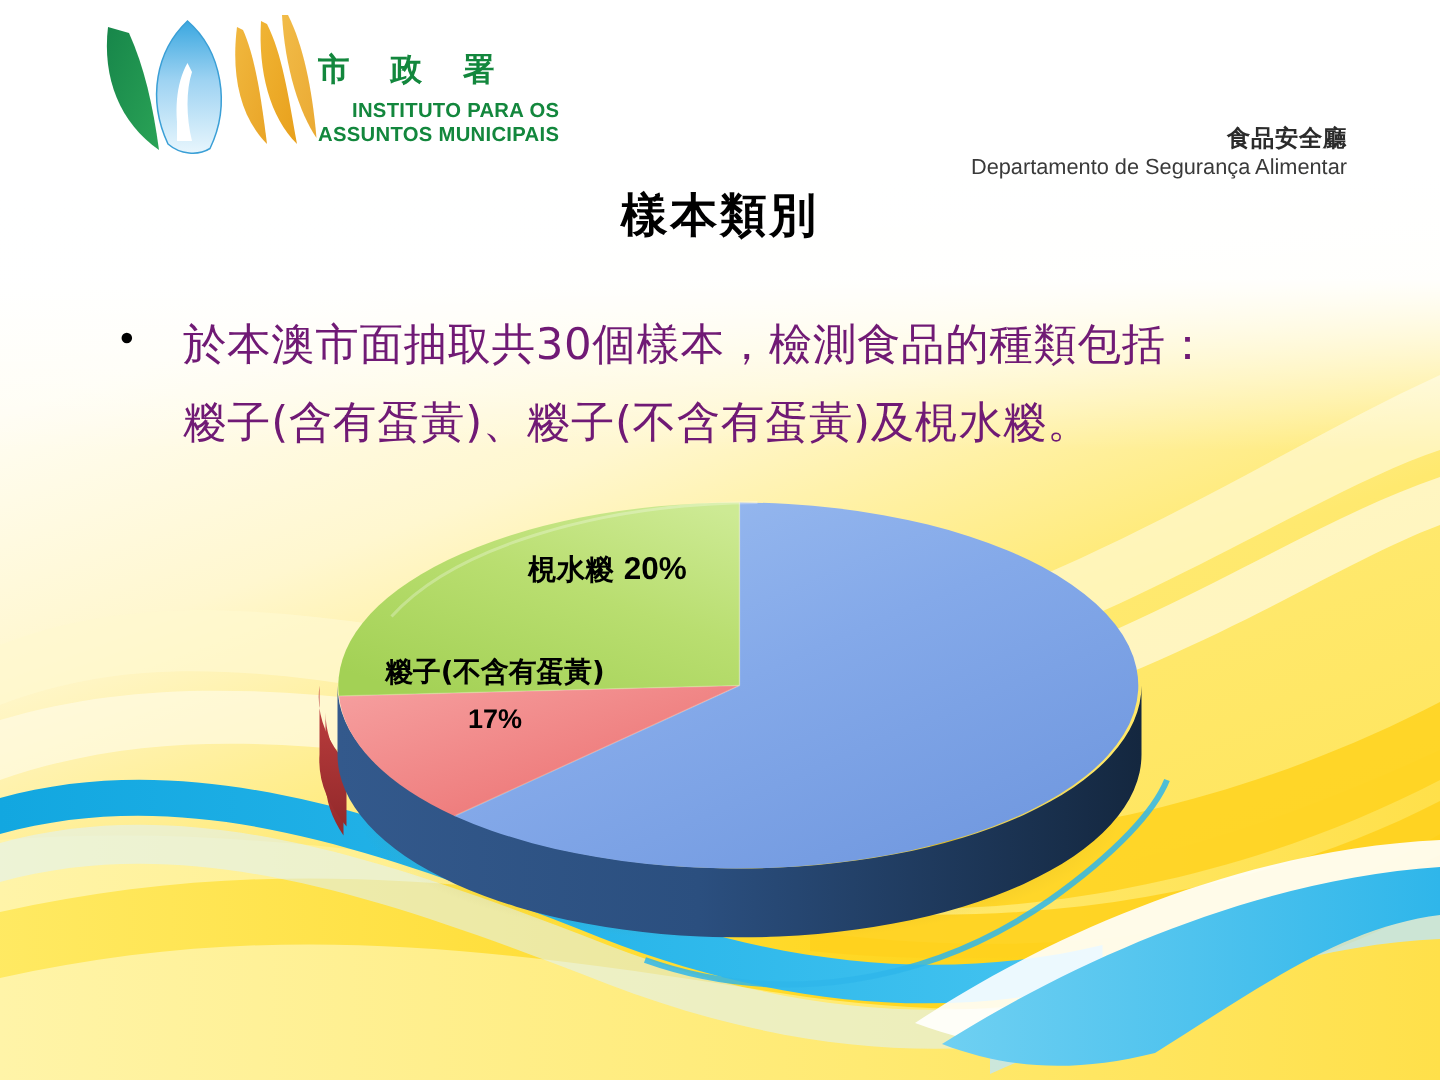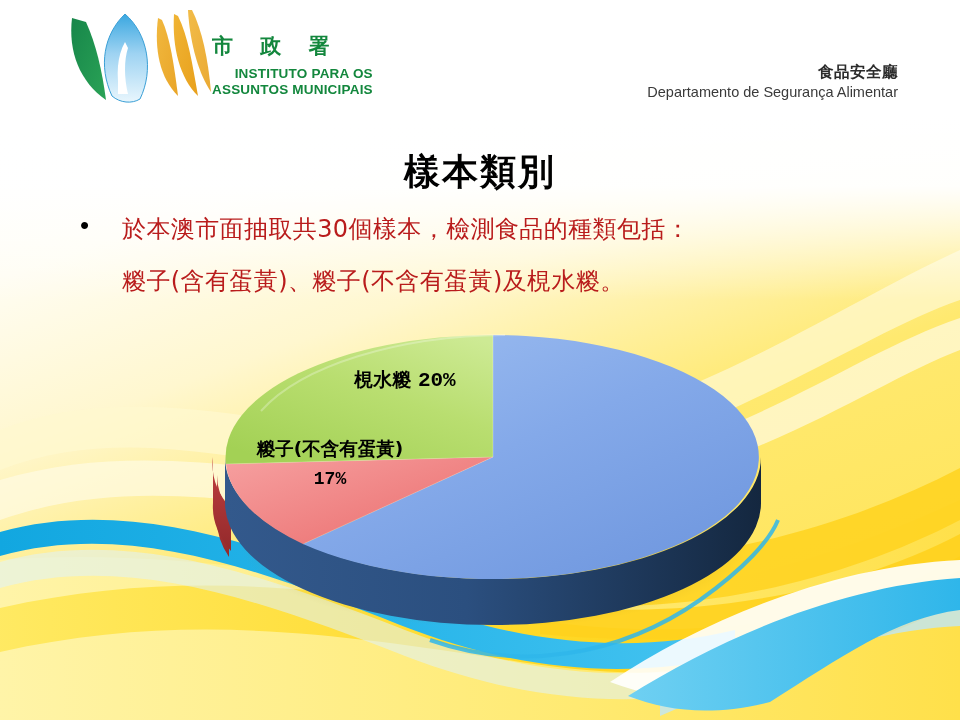--- a/index.html
+++ b/index.html
@@ -16,39 +16,39 @@
 
   
   .header{position:absolute;left:0;top:0;width:960px;height:112px;background:#ffffff;}
   .logo{position:absolute;left:62px;top:4px;width:310px;height:104px;}
   .logo .word{position:absolute;left:150px;top:28px;}
   .logo-cn{font-family:"DejaVu Sans",sans-serif;font-weight:bold;font-size:21px;color:#13873d;letter-spacing:10px;white-space:nowrap;}
   .logo-pt1,.logo-pt2{font-family:"Liberation Sans",sans-serif;font-weight:bold;font-size:13.5px;color:#13873d;letter-spacing:0.2px;white-space:nowrap;line-height:16px;}
   .logo-pt1{margin-top:6px;text-align:right;}
 
   .dept{position:absolute;right:62px;top:63px;text-align:right;}
-  .dept-cn{font-family:"DejaVu Sans",sans-serif;font-weight:bold;font-size:15.5px;color:#2b2b2b;letter-spacing:0.5px;line-height:19px;}
+  .dept-cn{font-family:"DejaVu Sans",sans-serif;font-weight:bold;font-size:15.5px;color:#2b2b2b;letter-spacing:0.5px;line-height:19px;margin-top:20px;}
   .dept-pt{font-family:"Liberation Sans",sans-serif;font-size:14.5px;color:#3a3a3a;line-height:19px;margin-top:1px;white-space:nowrap;}
 
   
   .title{position:absolute;left:0;top:123px;width:960px;text-align:center;
-    font-family:"DejaVu Sans",sans-serif;font-weight:bold;font-size:36px;color:#000;letter-spacing:2px;margin-top:25px;}
+    font-family:"DejaVu Sans",sans-serif;font-weight:bold;font-size:31px;color:#000;letter-spacing:2px;}
 
   
   .body-block{position:absolute;left:70px;top:203px;width:830px;}
   .bullet-row{display:flex;align-items:flex-start;}
   .bullet-dot{width:42px;flex:0 0 42px;text-align:left;font-size:26px;line-height:44px;color:#000;padding-left:10px;}
   .bullet-text{flex:1;}
-  .line{font-family:"DejaVu Sans",sans-serif;font-size:24px;color:#b91c1c;line-height:52px;white-space:nowrap;letter-spacing:0.4px;}
+  .line{font-family:"DejaVu Sans",sans-serif;font-size:29px;color:#701a75;line-height:52px;white-space:nowrap;letter-spacing:0.4px;}
 
   
   .chart{position:absolute;left:205px;top:325px;width:560px;height:300px;}
   .chart svg{position:absolute;left:0;top:0;}
   .plabel{position:absolute;font-family:"DejaVu Sans",sans-serif;font-weight:bold;color:#000;text-align:center;}
-  .plabel .pct{font-family:Liberation Mono, monospace;font-weight:bold;}
+  .plabel .pct{font-family:Liberation Sans, sans-serif;font-weight:bold;}
 
   .lbl-green{left:105px;top:42px;width:190px;font-size:19px;}
   .lbl-green .pct{font-size:21px;}
 
   .lbl-red{left:20px;top:108px;width:210px;font-size:18.5px;line-height:31px;}
   .lbl-red .pct{font-size:18px;}
 
   .lbl-blue{left:278px;top:148px;width:215px;font-size:18.5px;line-height:34px;}
   .lbl-blue .pct{font-size:21px;}
   .lbl-blue .marker{display:inline-block;width:11px;height:10px;border-radius:2px;

